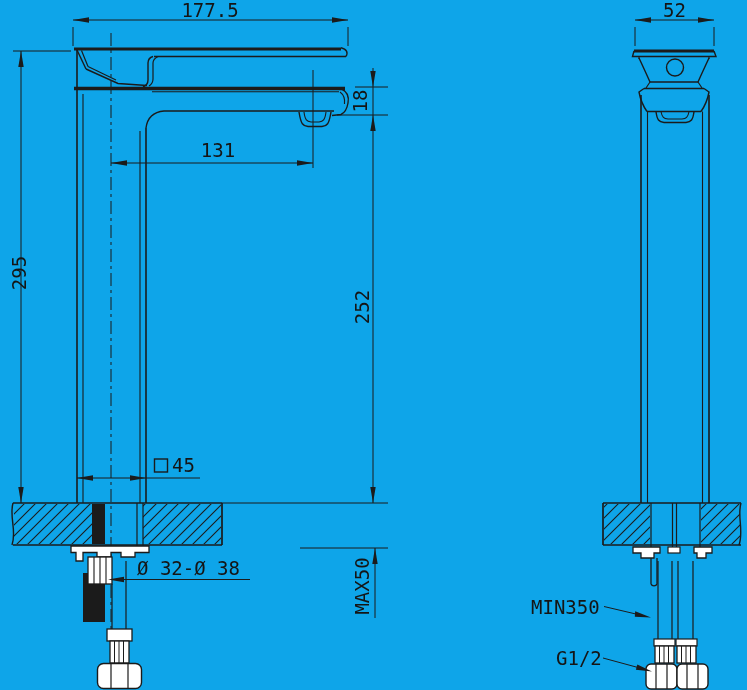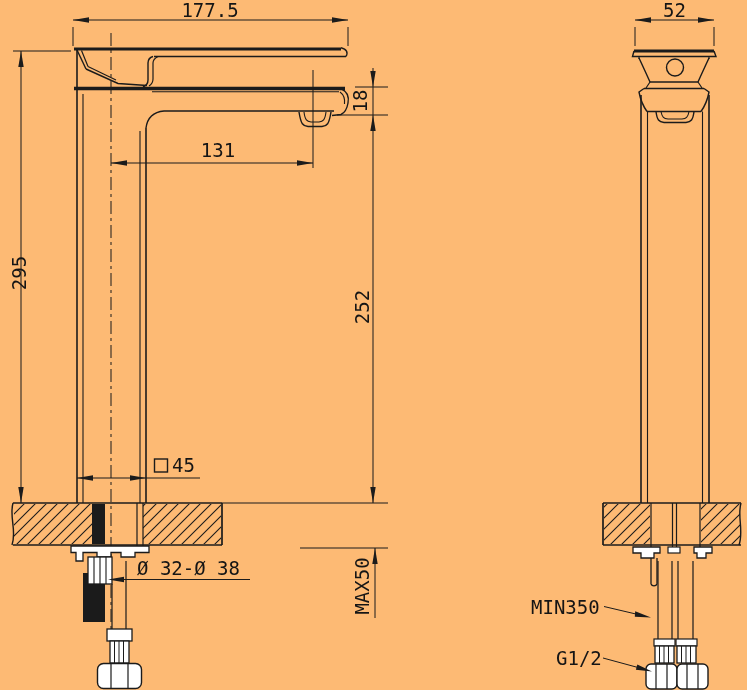--- a/index.html
+++ b/index.html
@@ -1,16 +1,16 @@
 <!DOCTYPE html>
 <html><head>
 <meta charset="utf-8">
 <style>
   html,body{margin:0;padding:0;background:#ffffff;}
-  .stage{width:747px;height:690px;background:#fdba74;position:relative;overflow:hidden;}
+  .stage{width:747px;height:690px;background:#0ea5e9;position:relative;overflow:hidden;}
   svg{display:block;}
   text{font-family:"DejaVu Sans Mono","Liberation Mono",monospace;font-size:19px;fill:#151515;}
 </style>
 </head>
 <body>
 
 <div class="stage">
 <svg width="747" height="690" viewBox="0 0 747 690">
   <defs>
     <pattern id="hatch" width="11" height="11" patternUnits="userSpaceOnUse">

